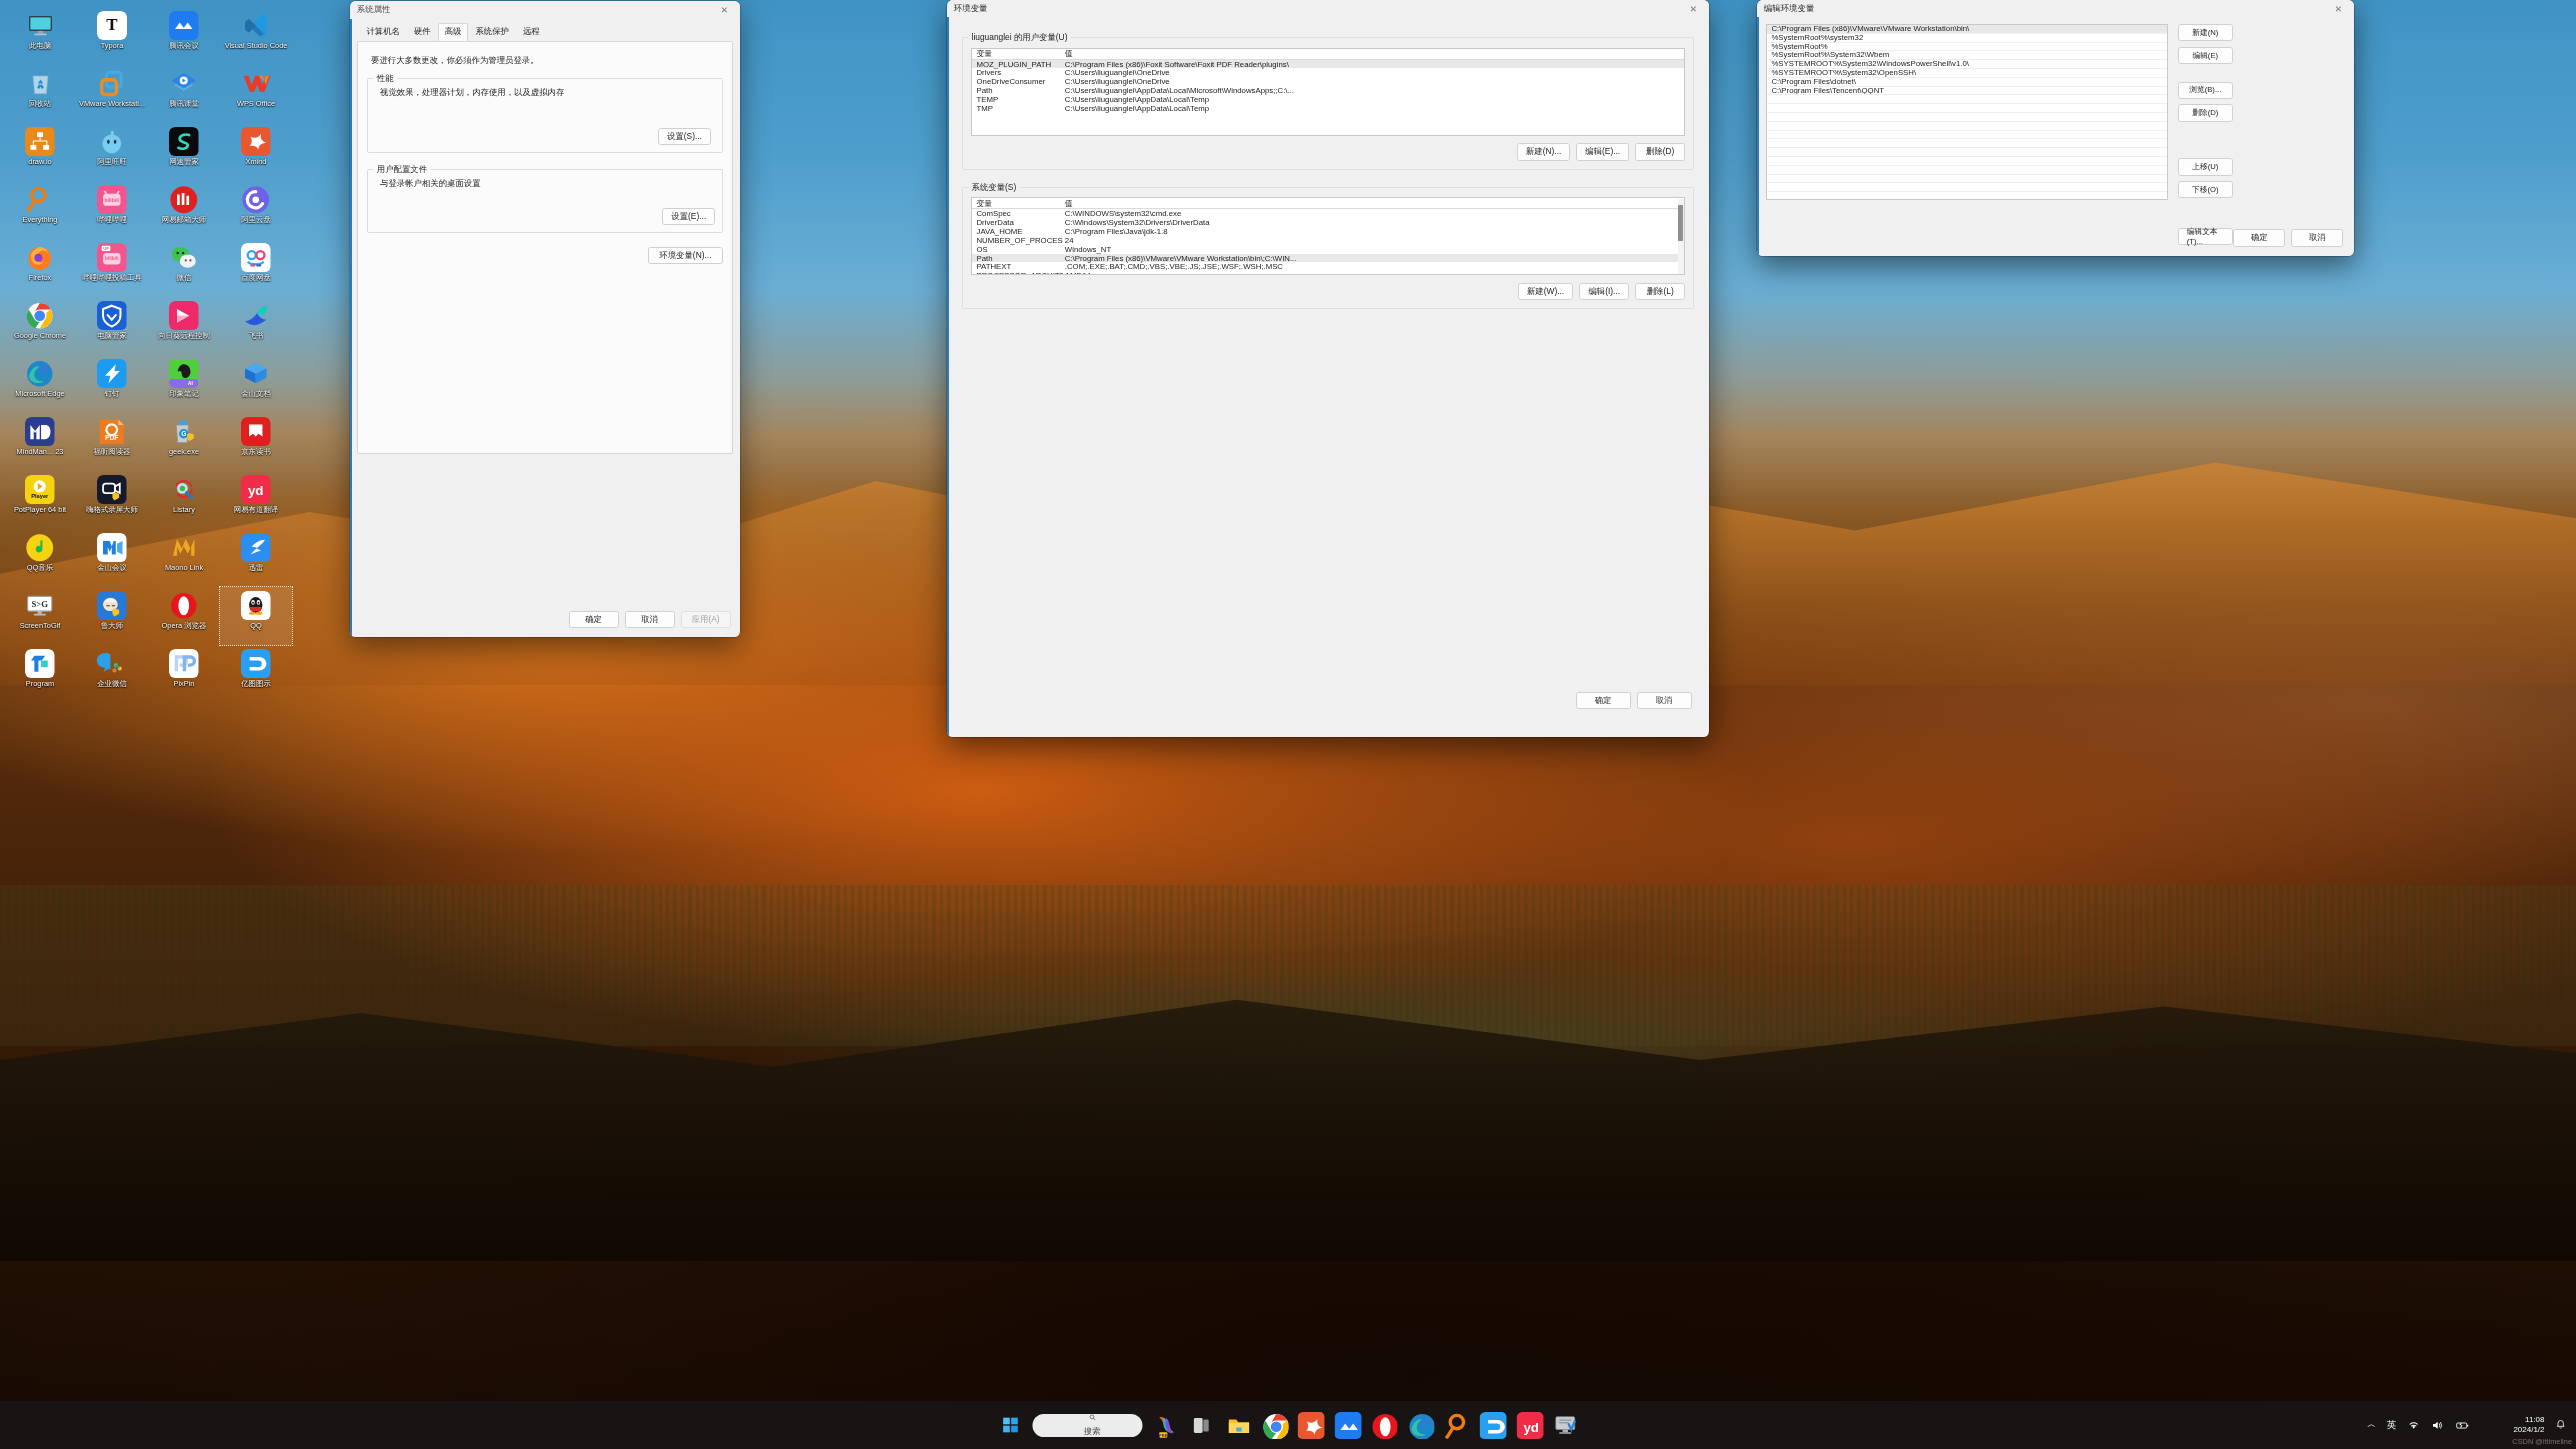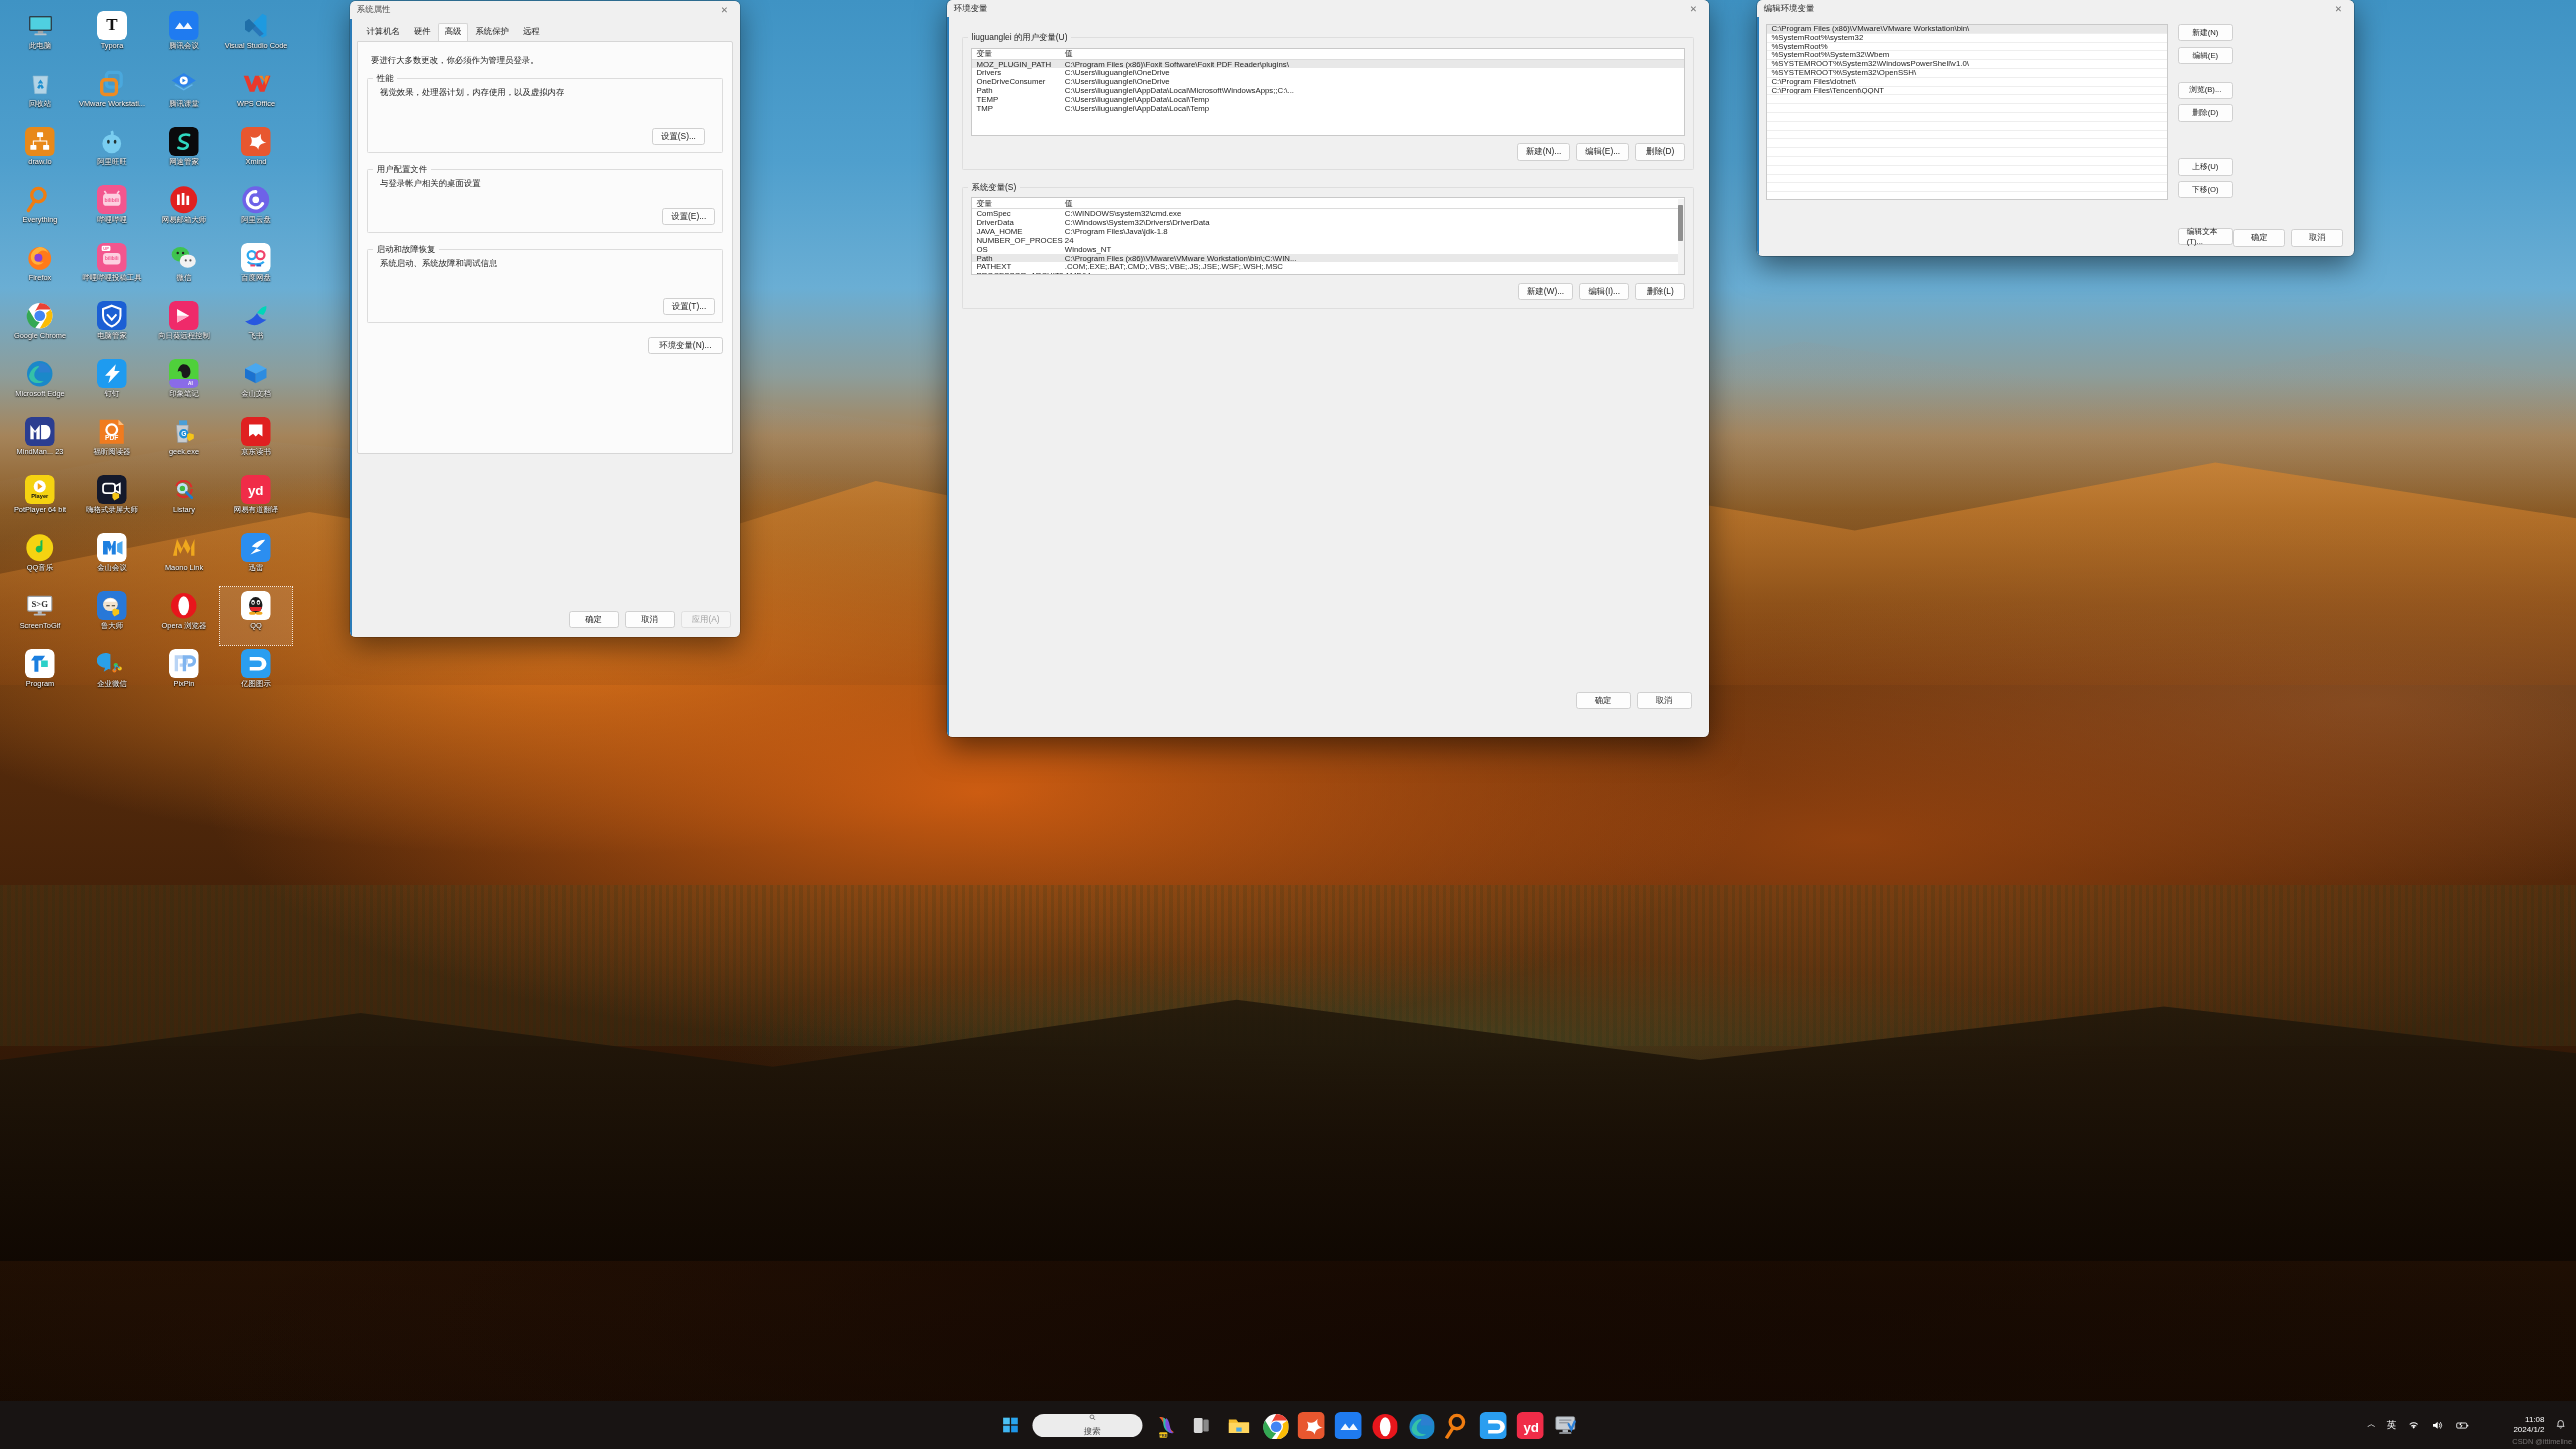--- a/index.html
+++ b/index.html
@@ -726,36 +726,29 @@
         <div class="tab active">高级</div>
         <div class="tab">系统保护</div>
         <div class="tab">远程</div>
       </div>
     <div class="tabpanel" style="height:413px;">
       <div style="font-size:8.4px; margin:4px 0 2.7px 4px;">要进行大多数更改，你必须作为管理员登录。</div>
       <div id="sp-groups">
           <div class="group" style="margin-top: 12px; height: 75px;">
             <div class="legend">性能</div>
        <div class="desc">视觉效果，处理器计划，内存使用，以及虚拟内存</div>
-       <div class="btnrow" style="position:absolute; right:17px; bottom:6.7px;">
+       <div class="btnrow" style="position:absolute; right:11px; bottom:6.7px;">
          <span class="wbtn">设置(S)...</span>
        </div>
           </div>
           <div class="group" style="margin-top: 16px; height: 64px;">
             <div class="legend">用户配置文件</div>
        <div class="desc">与登录帐户相关的桌面设置</div>
        <div class="btnrow" style="position:absolute; right:6.7px; bottom:6.7px;">
          <span class="wbtn">设置(E)...</span>
-       </div>
-          </div>
-          <div class="group" style="margin-top: 16px; height: 74px;">
-            <div class="legend">启动和故障恢复</div>
-       <div class="desc">系统启动、系统故障和调试信息</div>
-       <div class="btnrow" style="position:absolute; right:6.7px; bottom:6.7px;">
-         <span class="wbtn">设置(T)...</span>
        </div>
           </div>
         </div>
       <div style="display:flex; justify-content:flex-end; margin-top:13.4px;">
         <span class="wbtn" style="min-width:75px;">环境变量(N)...</span>
       </div>
     </div>
   </div>
   <div class="dlg-footer" style="position:absolute; right:9.4px; bottom:9.4px;">
     <span class="wbtn">确定</span>

